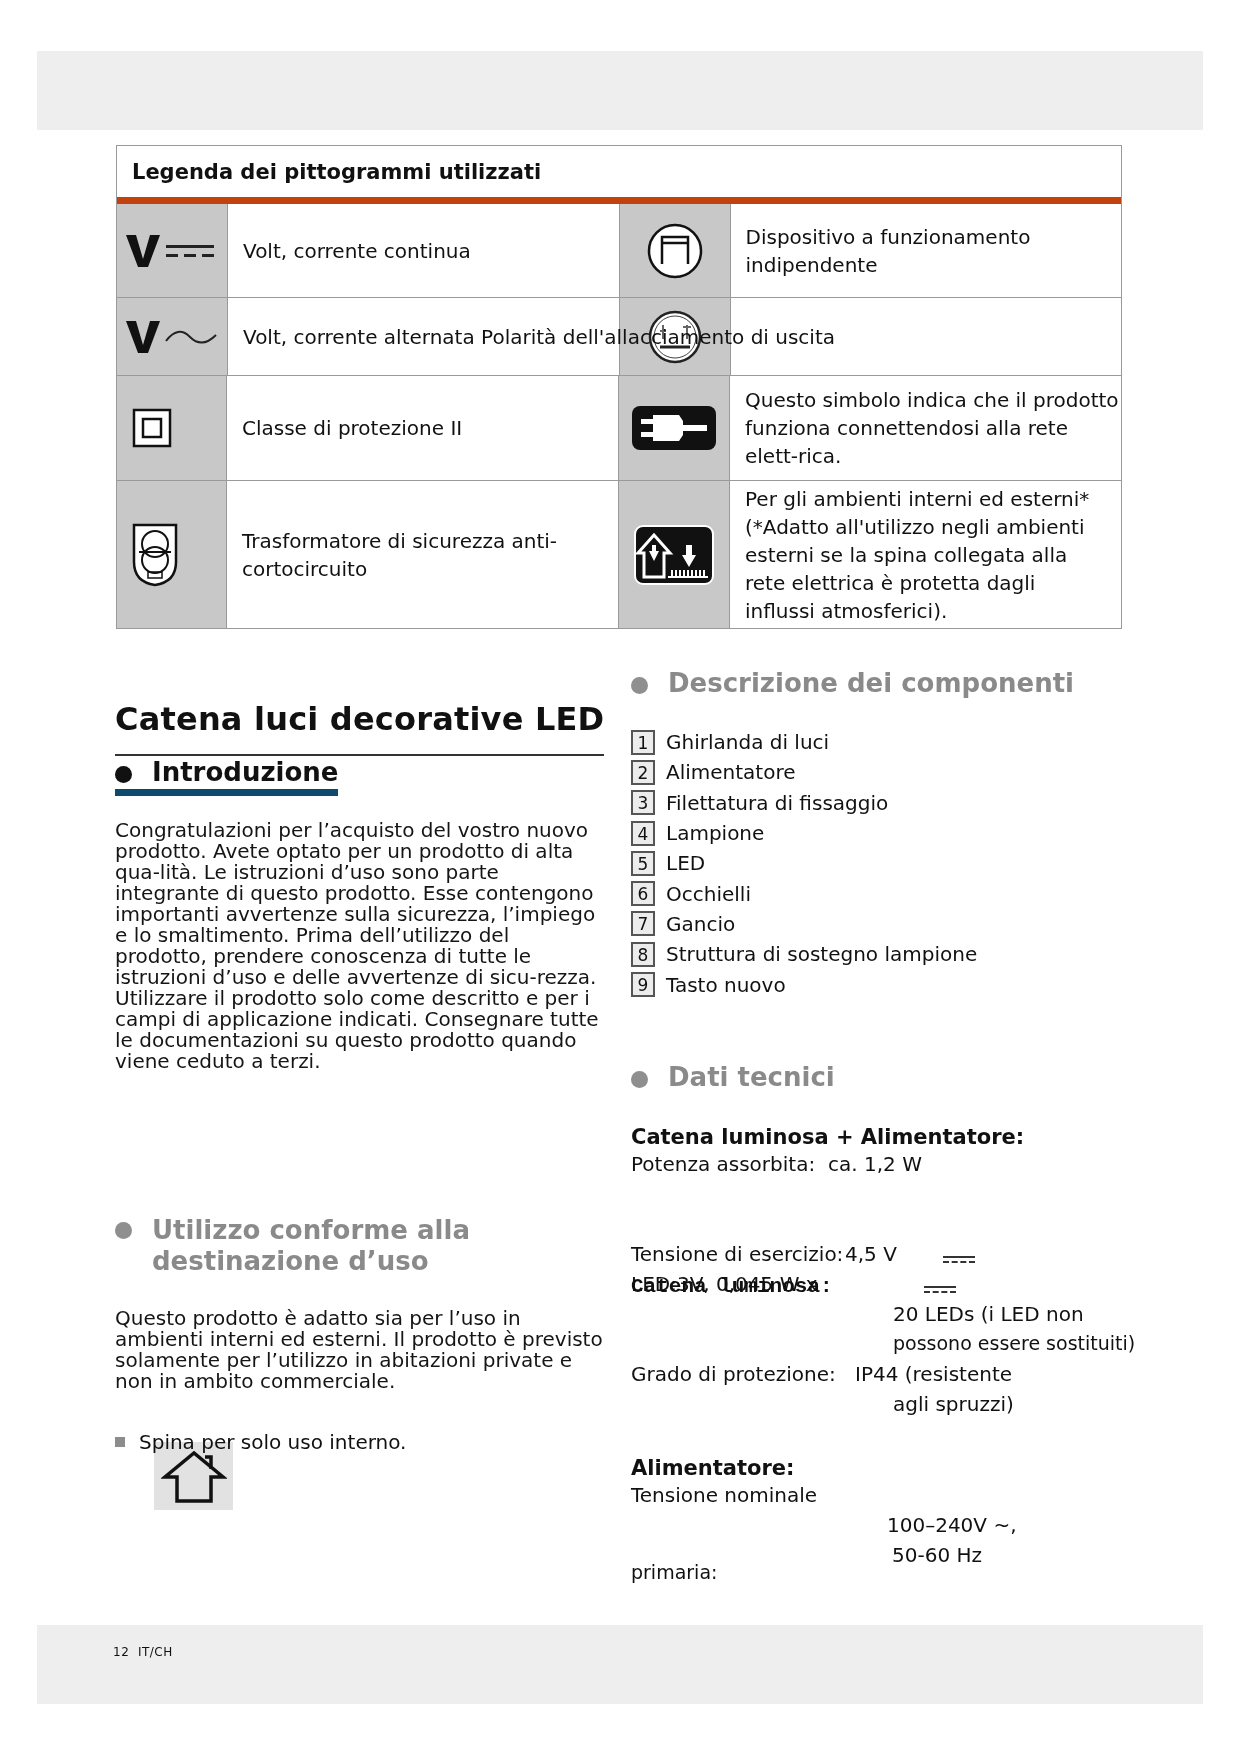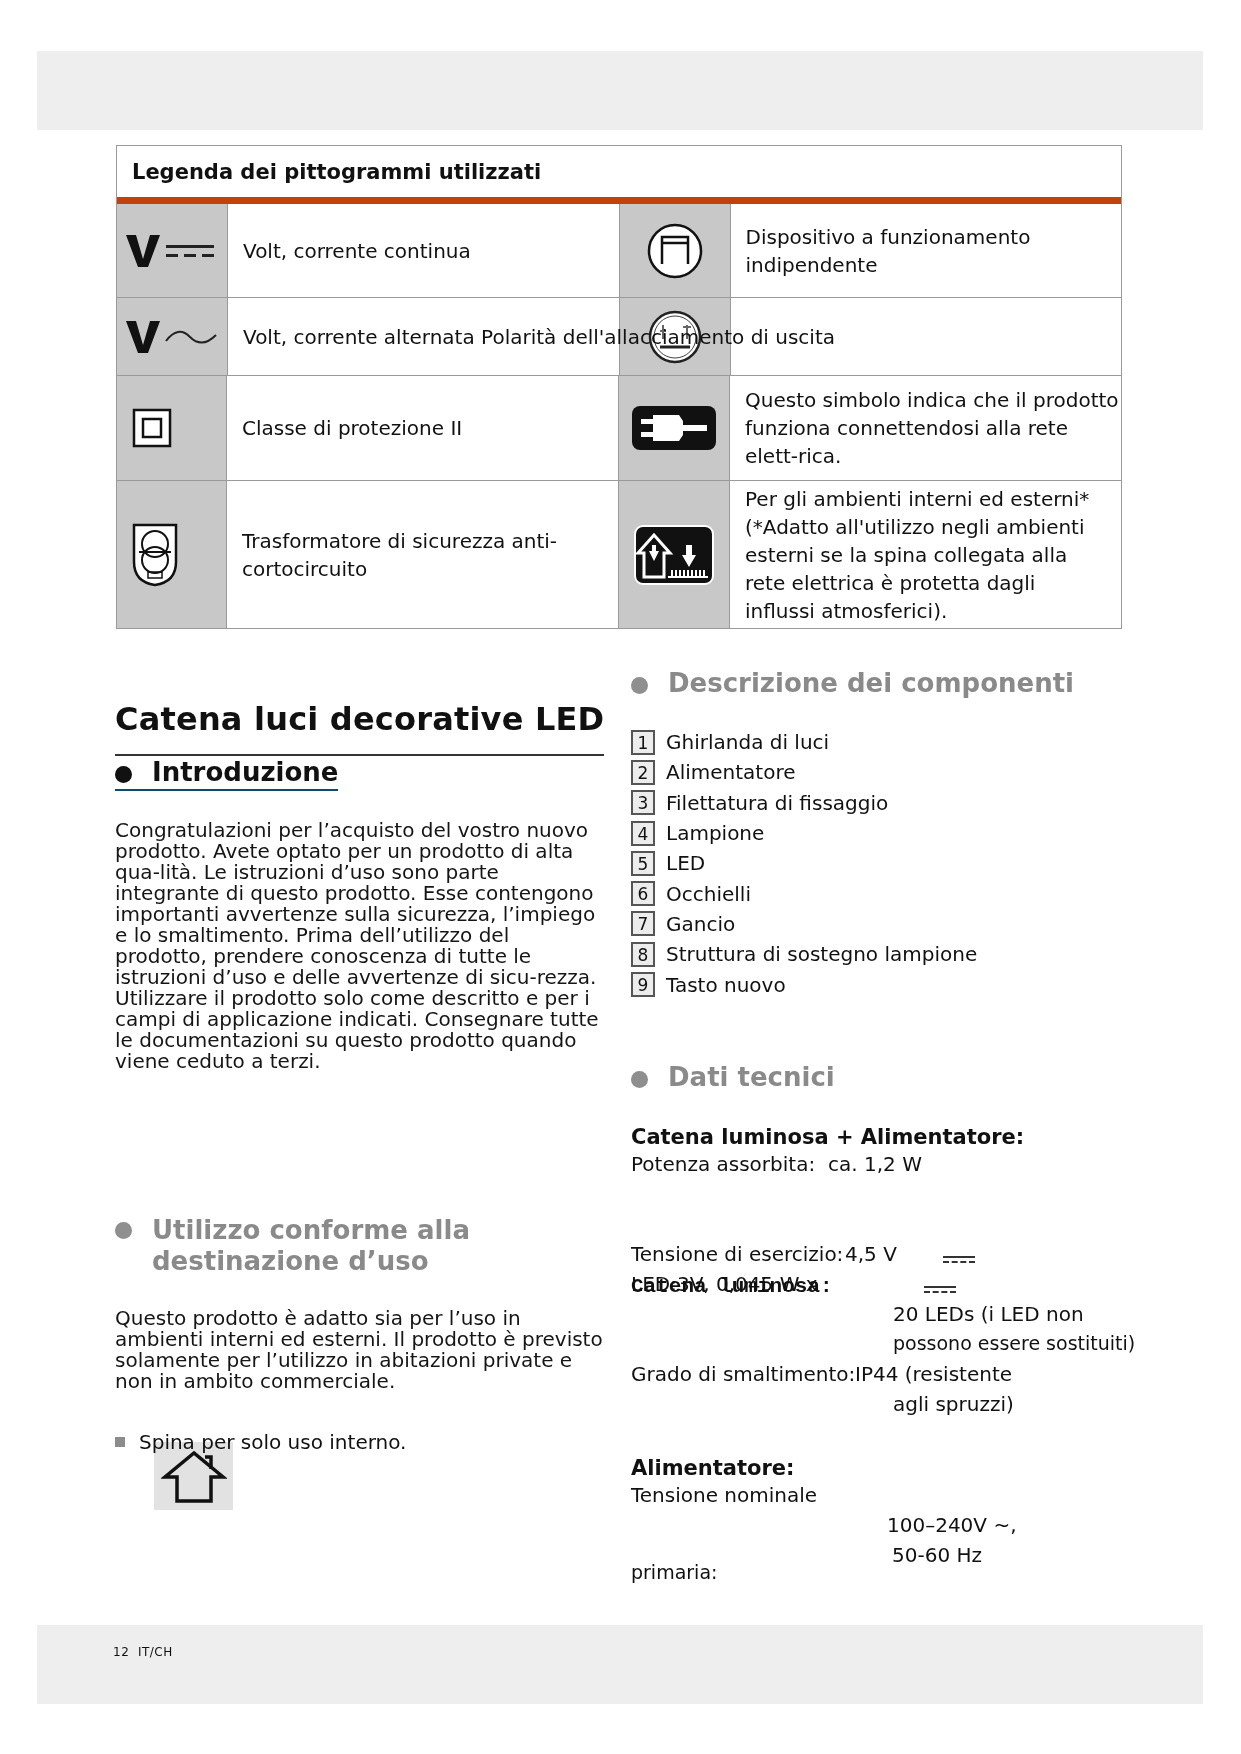--- a/index.html
+++ b/index.html
@@ -25,21 +25,21 @@
   .tcell.right { width:391px; }
   .midborder { border-left:1px solid #9a9a9a; }
   .overlay-text { position:absolute; left:126px; top:0; height:100%; display:flex; align-items:center;
                   font-size:20px; white-space:nowrap; z-index:3; }
 
   
   .h-main { position:absolute; left:115px; top:700px; font-size:32px; font-weight:bold;
             border-bottom:2px solid #333; padding-bottom:16px; letter-spacing:0.2px; }
   .h-sec { position:absolute; font-size:26px; font-weight:bold; display:flex; align-items:flex-start; }
   .h-sec .dot { width:17px; height:17px; border-radius:50%; margin-right:20px; margin-top:9px; flex-shrink:0; }
-  .h-black { color:#111; border-bottom:2px solid #0c4a6e; padding-bottom:2px; }
+  .h-black { color:#111; border-bottom:7px solid #0c4a6e; padding-bottom:2px; }
   .h-black .dot { background:#111; }
   .h-grey { color:#8a8a8a; }
   .h-grey .dot { background:#8f8f8f; }
 
   .para { position:absolute; font-size:20px; line-height:21px; color:#151515; }
   .bullet { position:absolute; left:115px; top:1430px; font-size:20px; display:flex; align-items:center; }
   .bullet .sq { width:10px; height:10px; background:#8c8c8c; margin-right:14px; }
   .house-box { position:absolute; left:154px; top:1442px; width:79px; height:68px; background:#e2e2e2;
                display:flex; align-items:center; justify-content:center; }
 
@@ -233,21 +233,21 @@
 <div class="abs" style="left:828px; top:1152px;">ca. 1,2 W</div>
 
 <div class="spec spec-h" style="top:1272px;font-family:Liberation Mono, monospace;">Catena luminosa:</div>
 <div class="abs" style="left:631px; top:1242px;">Tensione di esercizio:</div>
 <div class="abs" style="left:845px; top:1242px;">4,5 V</div>
 <div class="dc" style="left:943px; top:1256px;"></div>
 <div class="abs" style="left:631px; top:1272px;">LED:3V, 0,045 W x</div>
 <div class="dc" style="left:924px; top:1286px;"></div>
 <div class="abs" style="left:893px; top:1302px;">20 LEDs (i LED non</div>
 <div class="abs" style="left:893px; top:1332px; font-size:19px;">possono essere sostituiti)</div>
-<div class="abs" style="left:631px; top:1362px;">Grado di smaltimento:</div>
+<div class="abs" style="left:631px; top:1362px;">Grado di protezione:</div>
 <div class="abs" style="left:855px; top:1362px;">IP44 (resistente</div>
 <div class="abs" style="left:893px; top:1392px;">agli spruzzi)</div>
 
 <div class="spec spec-h" style="top:1453px;">Alimentatore:</div>
 <div class="abs" style="left:631px; top:1483px;">Tensione nominale</div>
 <div class="abs" style="left:631px; top:1513px; font-size:19px;margin-top:48px;">primaria:</div>
 <div class="abs" style="left:887px; top:1513px;">100–240V ~,</div>
 <div class="abs" style="left:892px; top:1543px;">50-60 Hz</div>
 
 <div class="band bottom-band"></div>

